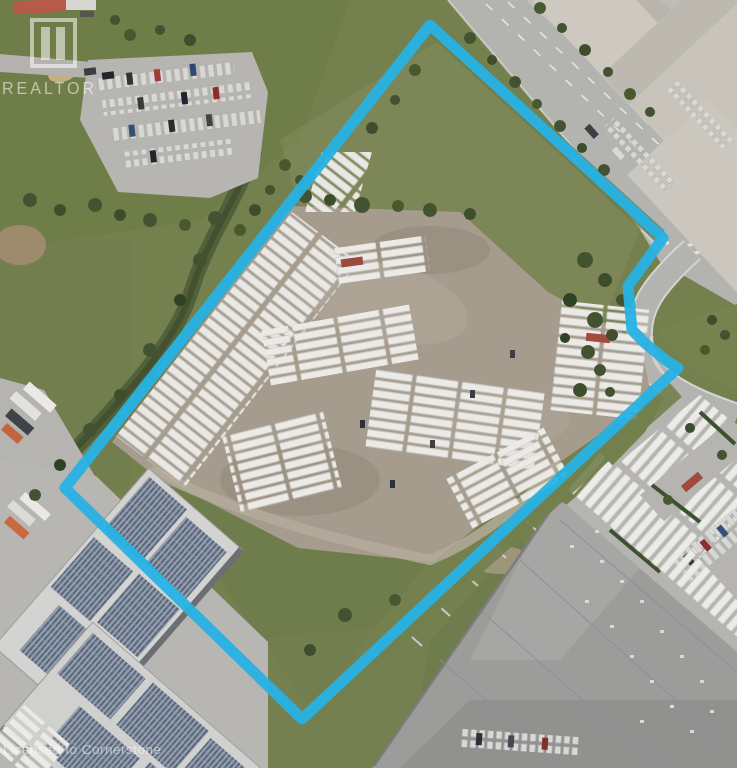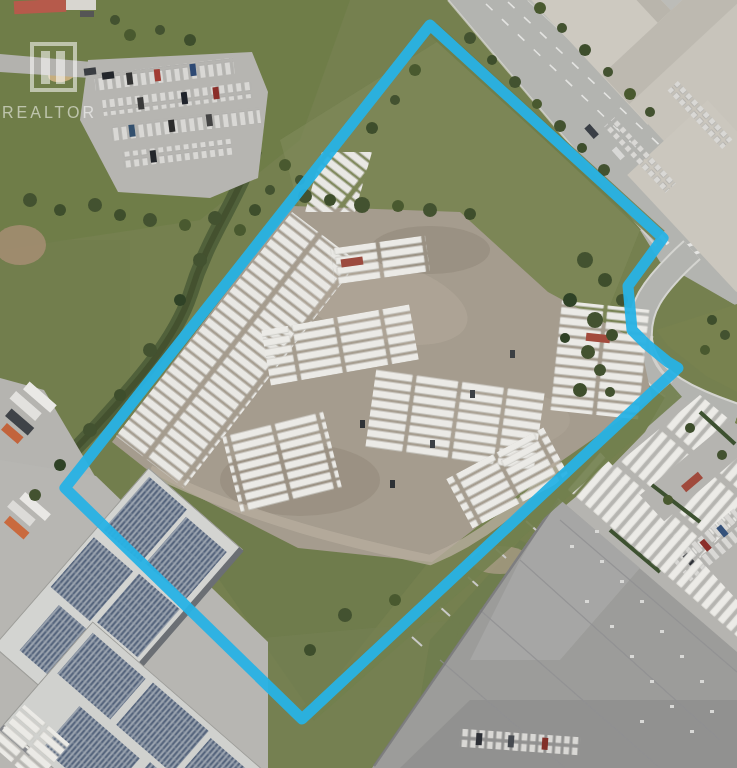--- a/index.html
+++ b/index.html
@@ -1,19 +1,19 @@
 <!DOCTYPE html>
 <html><head>
 <meta charset="utf-8">
 <style>
   html,body{margin:0;padding:0;background:#222;}
   #stage{position:relative;width:737px;height:768px;overflow:hidden;
          font-family:"Liberation Sans",sans-serif;background:#75804f;}
   #stage svg{position:absolute;left:0;top:0;}
-  .wm{position:absolute;color:rgba(255,255,255,.55);user-select:none;margin-top:24px;}
+  .wm{position:absolute;color:rgba(255,255,255,.55);user-select:none;}
   .wm-logo{left:30px;top:18px;width:47px;height:50px;
            border:4px solid rgba(255,255,255,.55);box-sizing:border-box;}
   .wm-logo .bar{position:absolute;top:5px;width:9px;height:33px;
                 background:rgba(255,255,255,.55);}
   .wm-logo .bar.b1{left:7px;}
   .wm-logo .bar.b2{left:22px;}
   .wm-realtor{left:2px;top:80px;font-size:16px;letter-spacing:3px;
               color:rgba(255,255,255,.55);}
   .wm-license{left:3px;top:742px;font-size:13.5px;letter-spacing:.5px;
               color:rgba(255,255,255,.5);}
@@ -370,13 +370,14 @@
   </g>
 
   <polygon fill="none" stroke-linejoin="round" opacity=".95" points="430,25 663,238 628,286 632,330 646,344 668,362 678,368 302,719 65,488" stroke="#27b2e5" stroke-width="11"></polygon>
 </svg>
 
   <div class="wm wm-logo">
     <div class="bar b1"></div>
     <div class="bar b2"></div>
   </div>
   <div class="wm wm-realtor">REALTOR</div>
+  <div class="wm wm-license">Licensed to Cornerstone</div>
 </div>
 
 </body></html>

